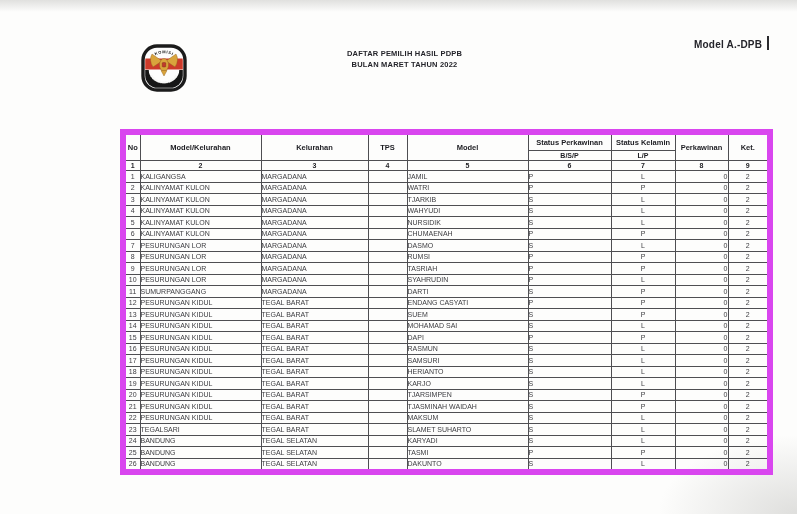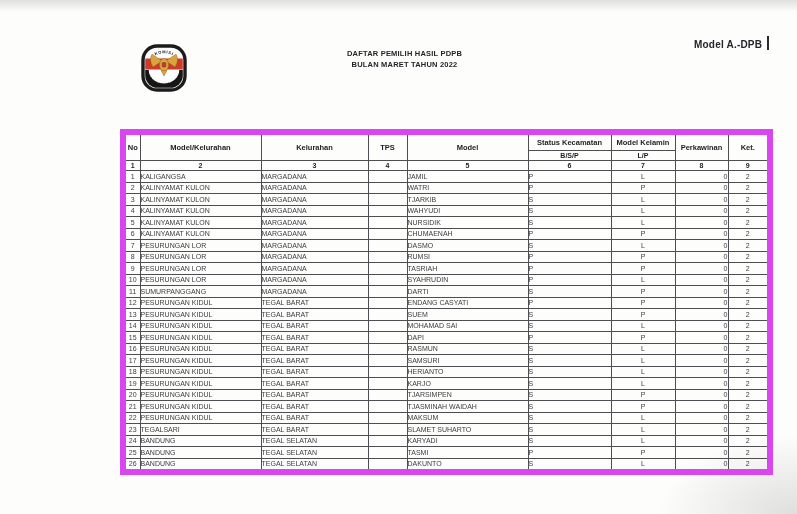--- a/index.html
+++ b/index.html
@@ -108,22 +108,22 @@
       <col style="width:53px">
       <col style="width:42px">
   </colgroup>
   <thead>
     <tr class="h-main">
       <th rowspan="2">No</th>
       <th rowspan="2">Model/Kelurahan</th>
       <th rowspan="2">Kelurahan</th>
       <th rowspan="2">TPS</th>
       <th rowspan="2">Model</th>
-      <th>Status Kecamatan</th>
-      <th>Model Kelamin</th>
+      <th>Status Perkawinan</th>
+      <th>Status Kelamin</th>
       <th rowspan="2">Perkawinan</th>
       <th rowspan="2">Ket.</th>
     </tr>
     <tr class="h-sub">
       <th>B/S/P</th>
       <th>L/P</th>
     </tr>
     <tr class="h-num">
       <th>1</th>
       <th>2</th>

